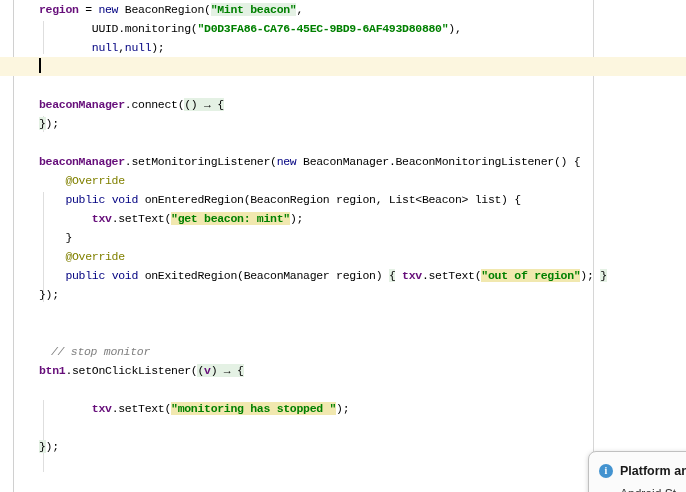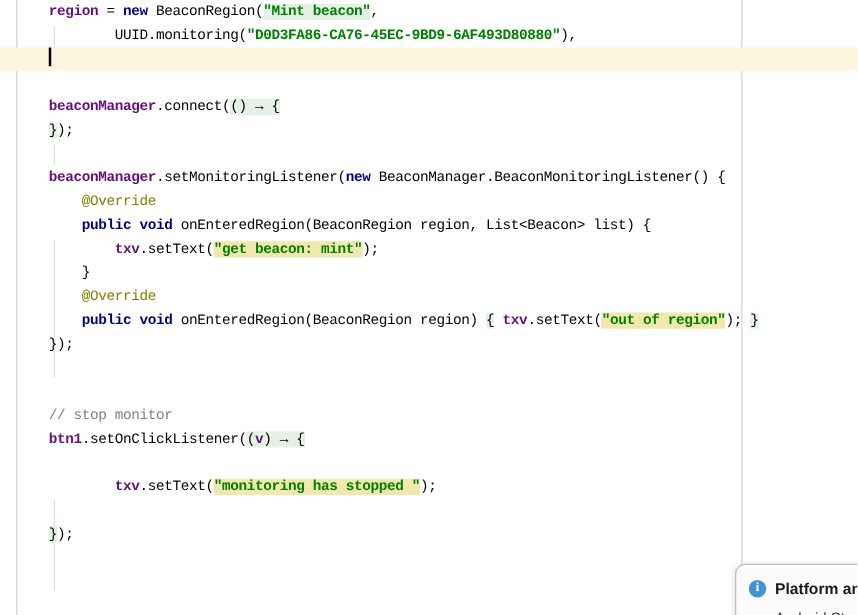--- a/index.html
+++ b/index.html
@@ -17,25 +17,25 @@
   .code-line{
     height:19px;line-height:19px;padding-left:39px;white-space:pre;
     position:relative;
   }
   .caret-row{background:#fcf6df;}
   .caret{
     display:inline-block;width:2px;height:15px;background:#000;
     vertical-align:middle;margin-top:-2px;
   }
   
-  .tk-k{color:#000080;font-weight:bold;}
+  .tk-k{color:#000080;font-weight:normal;}
   .tk-f{color:#660e7a;font-weight:bold;text-align:center;}
   .tk-s{color:#008000;font-weight:bold;}
   .tk-a{color:#808000;text-align:center;}
-  .tk-c{color:#808080;}
+  .tk-c{color:#808080;font-style:italic;margin-left:12px;}
   .tk-hl{background:#f1e8af;}
   .tk-fold{background:#e4f1e4;}
   
   #notification{
     position:absolute;left:588px;top:451px;width:140px;height:80px;
     background:#fbfbfb;border:1px solid #c0c0c0;border-radius:8px;
     box-shadow:0 1px 5px rgba(0,0,0,0.18);z-index:10;
     font-family:"Liberation Sans","DejaVu Sans",sans-serif;letter-spacing:0;
     padding:12px 10px 0 10px;box-sizing:border-box;
   }
@@ -58,32 +58,33 @@
   <div class="margin-line"></div>
 
   <div class="indent-guide" style="top:21px;height:33px;"></div>
   <div class="indent-guide" style="top:116px;height:16px;"></div>
   <div class="indent-guide" style="top:192px;height:110px;"></div>
   <div class="indent-guide" style="top:400px;height:72px;"></div>
 
   <div id="code-area">
       <div class="code-line"><span class="tk-f">region</span><span> = </span><span class="tk-k">new</span><span> BeaconRegion(</span><span class="tk-s tk-fold">"Mint beacon"</span><span>,</span></div>
       <div class="code-line"><span>        UUID.monitoring(</span><span class="tk-s">"D0D3FA86-CA76-45EC-9BD9-6AF493D80880"</span><span>),</span></div>
+      <div class="code-line"><span>        </span><span class="tk-k">null</span><span>,</span><span class="tk-k">null</span><span>);</span></div>
       <div class="code-line caret-row"><span class="caret"></span></div>
       <div class="code-line"></div>
       <div class="code-line"><span class="tk-f">beaconManager</span><span>.connect(</span><span class="tk-fold">() → {</span></div>
       <div class="code-line"><span class="tk-fold">}</span><span>);</span></div>
       <div class="code-line"></div>
       <div class="code-line"><span class="tk-f">beaconManager</span><span>.setMonitoringListener(</span><span class="tk-k">new</span><span> BeaconManager.BeaconMonitoringListener() {</span></div>
       <div class="code-line"><span>    </span><span class="tk-a">@Override</span></div>
       <div class="code-line"><span>    </span><span class="tk-k">public</span><span> </span><span class="tk-k">void</span><span> onEnteredRegion(BeaconRegion region, List&lt;Beacon&gt; list) {</span></div>
       <div class="code-line"><span>        </span><span class="tk-f">txv</span><span>.setText(</span><span class="tk-s tk-hl">"get beacon: mint"</span><span>);</span></div>
       <div class="code-line"><span>    }</span></div>
       <div class="code-line"><span>    </span><span class="tk-a">@Override</span></div>
-      <div class="code-line"><span>    </span><span class="tk-k">public</span><span> </span><span class="tk-k">void</span><span> onEnteredRegion(BeaconRegion region) </span><span class="tk-fold">{</span><span> </span><span class="tk-f">txv</span><span>.setText(</span><span class="tk-s tk-hl">"out of region"</span><span>); </span><span class="tk-fold">}</span></div>
+      <div class="code-line"><span>    </span><span class="tk-k">public</span><span> </span><span class="tk-k">void</span><span> onExitedRegion(BeaconManager region) </span><span class="tk-fold">{</span><span> </span><span class="tk-f">txv</span><span>.setText(</span><span class="tk-s tk-hl">"out of region"</span><span>); </span><span class="tk-fold">}</span></div>
       <div class="code-line"><span>});</span></div>
       <div class="code-line"></div>
       <div class="code-line"></div>
       <div class="code-line"><span class="tk-c">// stop monitor</span></div>
       <div class="code-line"><span class="tk-f">btn1</span><span>.setOnClickListener(</span><span class="tk-fold">(</span><span class="tk-f tk-fold">v</span><span class="tk-fold">) → {</span></div>
       <div class="code-line"></div>
       <div class="code-line"><span>        </span><span class="tk-f">txv</span><span>.setText(</span><span class="tk-s tk-hl">"monitoring has stopped "</span><span>);</span></div>
       <div class="code-line"></div>
       <div class="code-line"><span class="tk-fold">}</span><span>);</span></div>
     </div>

